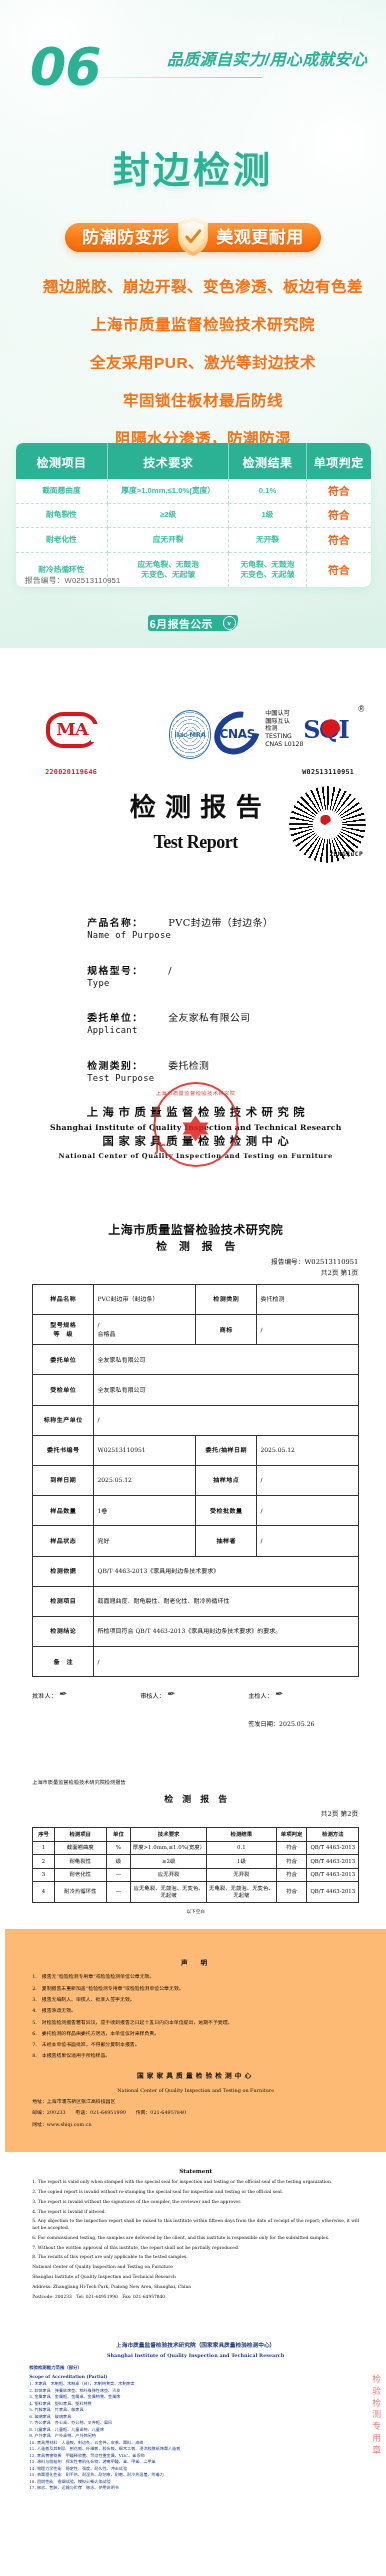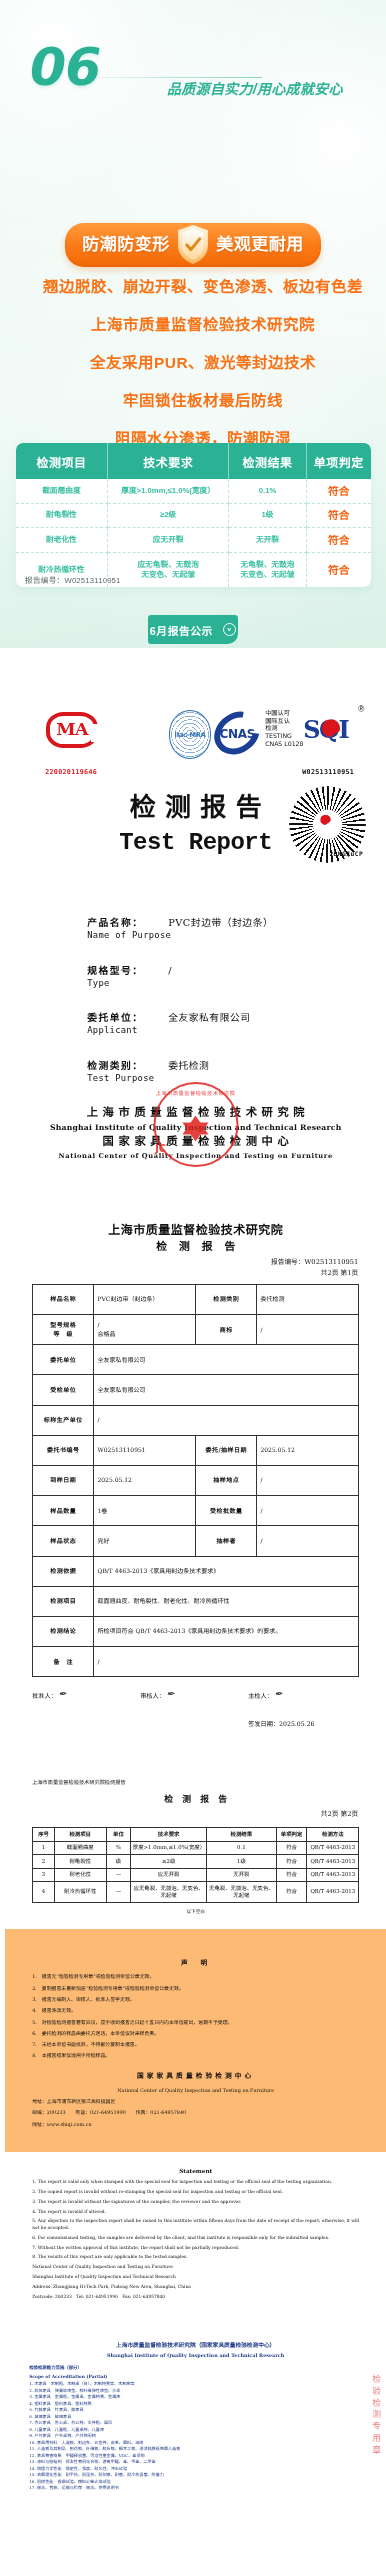--- a/index.html
+++ b/index.html
@@ -51,28 +51,27 @@
   }
   .sec-rule{
     position:absolute;
     left:81px; top:32px;
     width:181px; height:0.5px;
     background:linear-gradient(90deg,rgba(43,178,149,.05),rgba(43,178,149,.55));
   }
   .sec-tag{
     position:absolute;
     left:167px; top:3.1px;
-    font-size:14px;
+    font-size:16px;
     line-height:23px;
     font-weight:800;
     font-style:italic;
     color:#2bb295;
     letter-spacing:0.3px;
     white-space:nowrap;
-    margin-top:30px;
   }
 
   
   .hero-title{
     position:absolute;
     left:0; top:124px;
     width:386px;
     text-align:center;
     font-size:37px;
     line-height:44px;
@@ -87,21 +86,21 @@
     position:absolute;
     left:0; top:223px;
     width:386px;
     text-align:center;
   }
   .pill{
     display:inline-flex;
     align-items:center;
     justify-content:center;
     gap:2.1px;
-    height:44px;
+    height:29px;
     padding:0 17.5px;
     border-radius:19px;
     background:linear-gradient(180deg,#ff9b3d 0%, #fb7a16 52%, #f36a08 100%);
     box-shadow:0 3.1px 7.2px rgba(243,110,18,.28), inset 0 -1.5px 3.1px rgba(180,70,0,.22);
     position:relative;
   }
   .pill span{
     font-size:17px;
     line-height:38px;
     font-weight:800;
@@ -192,21 +191,21 @@
   .chip-wrap{
     position:absolute;
     left:0; top:615px;
     width:386px;
     text-align:center;
   }
   .chip{
     display:inline-flex;
     align-items:center;
     gap:10px;
-    height:29px;
+    height:16px;
     padding:0 2px;
     border-radius:3.1px 3.1px 10.3px 3.1px;
     background:#2bb295;
     color:#fff;
     font-size:10.8px;
     font-weight:800;
     letter-spacing:0.5px;
   }
   .chip .chev{
     width:11.3px;height:11.3px;border-radius:50%;
@@ -364,24 +363,24 @@
     text-align:center;
     font-size:26px;line-height:34px;font-weight:700;
     letter-spacing:9.3px;
     color:#111;
     text-indent:9.3px;
     font-family:"DejaVu Serif",serif;
   }
   .cv-sub{
     position:absolute;left:0;top:181px;width:381px;
     text-align:center;
-    font-size:24px;line-height:27px;font-weight:800;
+    font-size:18px;line-height:27px;font-weight:800;
     letter-spacing:-0.5px;
     color:#111;
-    font-family:Liberation Mono, monospace;
+    font-family:Liberation Serif, serif;
   }
   .cv-mini{
     position:absolute; right:23px; top:202px;
     font-size:6.2px;font-weight:700;color:#111;
     letter-spacing:0.5px;
     font-family:"DejaVu Sans Mono",monospace;
   }
 
   .fields{
     position:absolute;
@@ -686,20 +685,21 @@
 <div class="page">
 
   <section class="hero">
 
     <div class="sec-head">
       <div class="sec-num">06</div>
       <div class="sec-rule"></div>
       <div class="sec-tag">品质源自实力/用心成就安心</div>
     </div>
 
+    <h1 class="hero-title">封边检测</h1>
 
     <div class="pill-wrap">
       <div class="pill">
         <span>防潮防变形</span>
         <span class="shield">
           <svg viewBox="0 0 66 80" width="34" height="41" aria-hidden="true">
             <defs>
               <linearGradient id="shg" x1="0" y1="0" x2="0" y2="1">
                 <stop offset="0" stop-color="#fff6e2"></stop>
                 <stop offset="0.5" stop-color="#ffe0ad"></stop>

